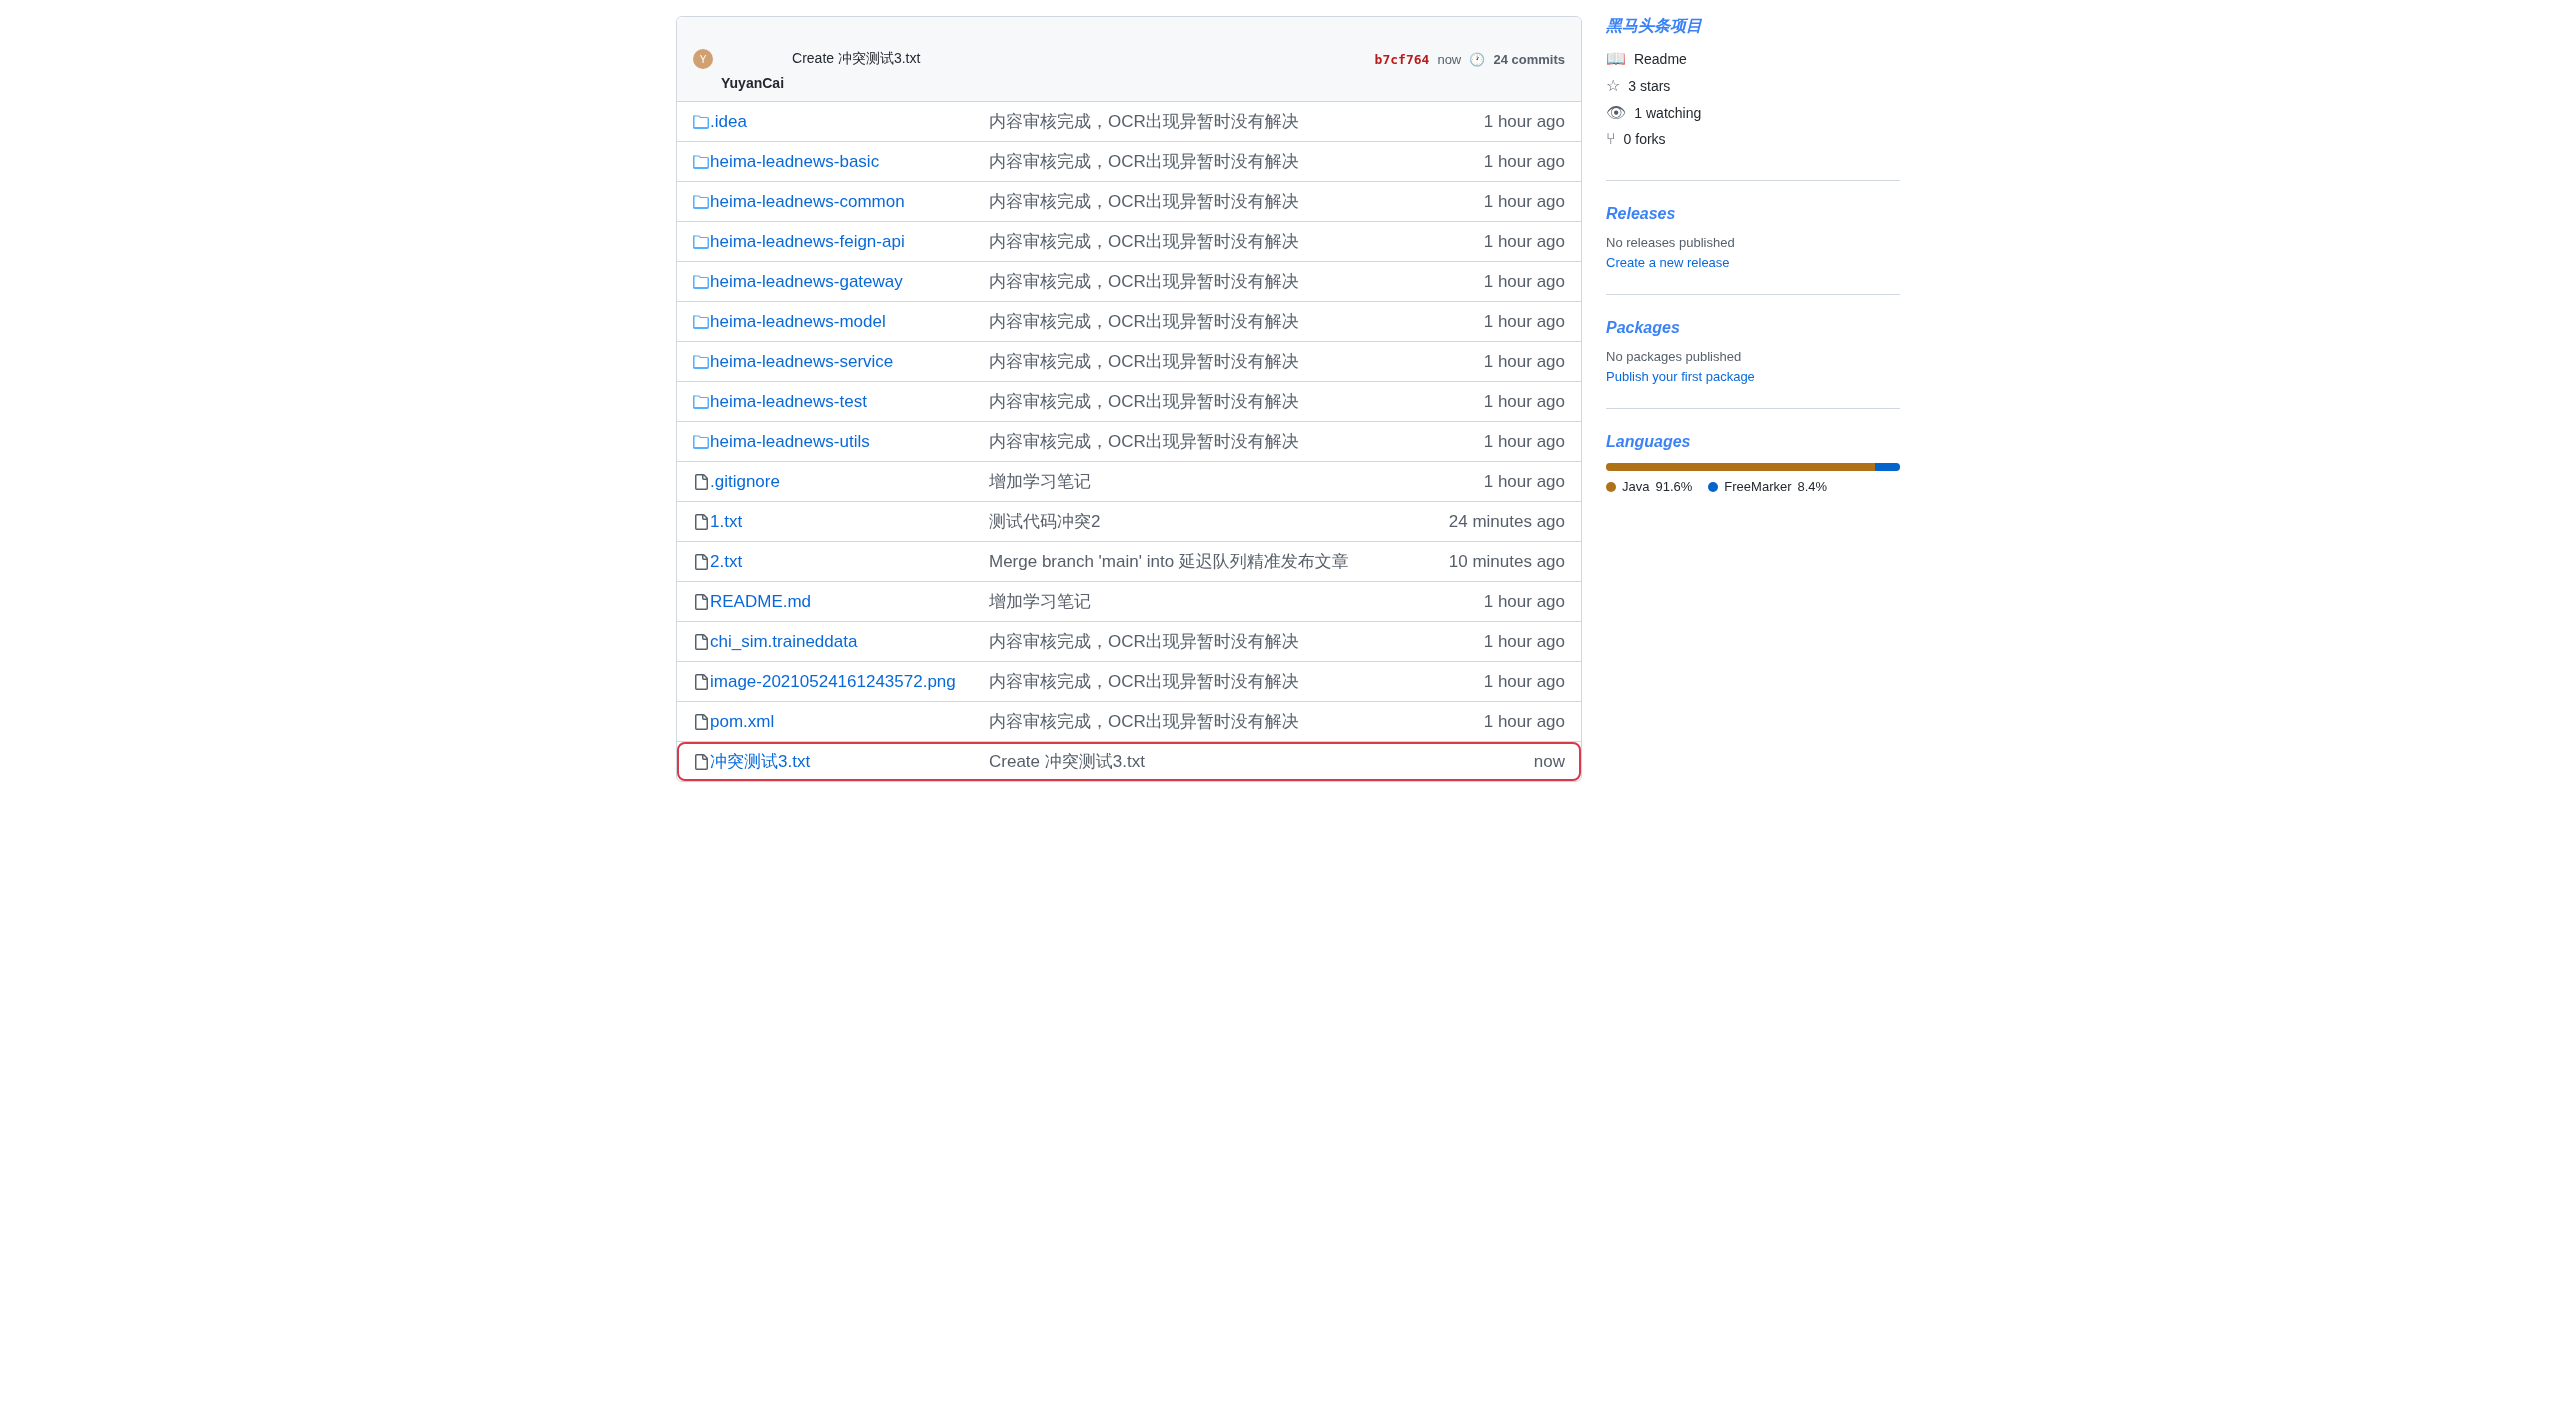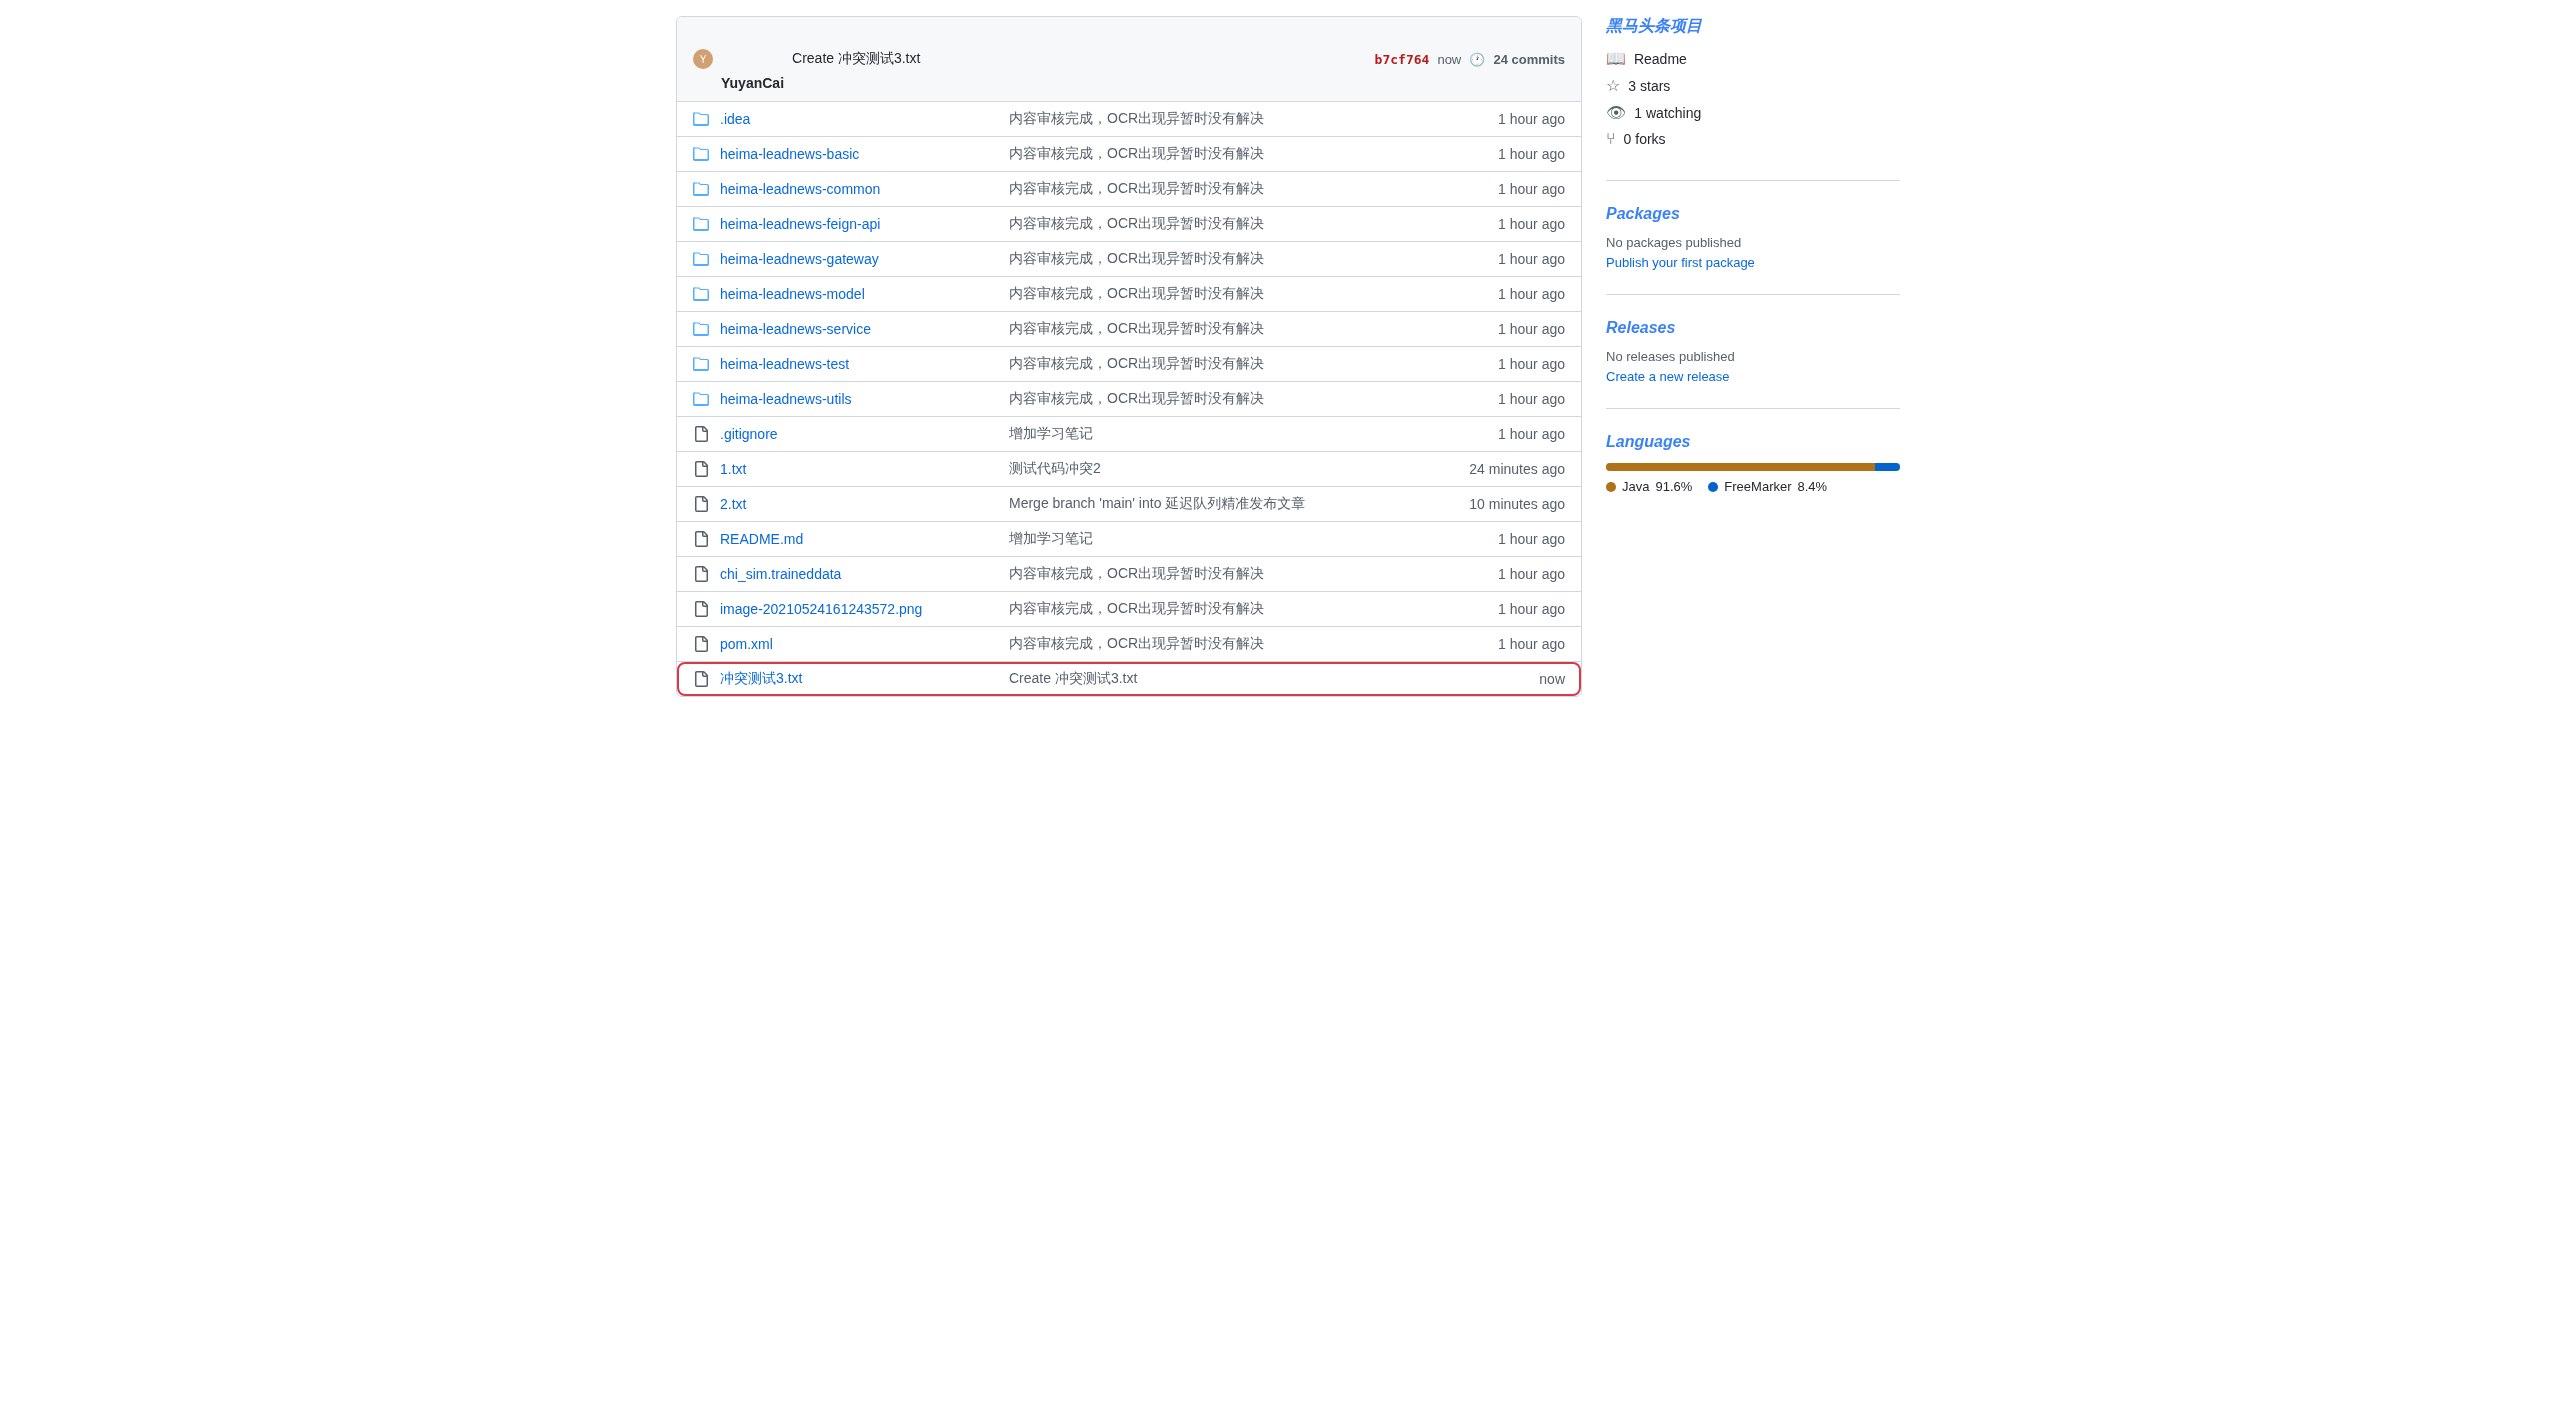--- a/index.html
+++ b/index.html
@@ -74,22 +74,22 @@
     }
     .clock-icon {
       color: #57606a;
     }
 
     .file-row {
       display: flex;
       align-items: center;
       padding: 8px 16px;
       border-bottom: 1px solid #d0d7de;
-      gap: 11px;
-      font-size: 14px;
+      gap: 1px;
+      font-size: 17px;
     }
     .file-row:last-child {
       border-bottom: none;
     }
     .file-row.highlighted {
       outline: 2px solid #d73a4a;
       outline-offset: -2px;
       border-radius: 8px;
     }
     .file-icon {
@@ -412,29 +412,29 @@
         <span class="sidebar-item-icon">👁</span>
         <span>1 watching</span>
       </div>
       <div class="sidebar-item">
         <span class="sidebar-item-icon">⑂</span>
         <span>0 forks</span>
       </div>
     </div>
 
     <div class="sidebar-section">
+      <div class="sidebar-title">Releases</div>
+      <div class="sidebar-text-muted">No releases published</div>
+      <a class="sidebar-link">Create a new release</a>
+    </div>
+
+    <div class="sidebar-section">
       <div class="sidebar-title">Packages</div>
       <div class="sidebar-text-muted">No packages published</div>
       <a class="sidebar-link">Publish your first package</a>
-    </div>
-
-    <div class="sidebar-section">
-      <div class="sidebar-title">Releases</div>
-      <div class="sidebar-text-muted">No releases published</div>
-      <a class="sidebar-link">Create a new release</a>
     </div>
 
     <div class="sidebar-section">
       <div class="sidebar-title">Languages</div>
       <div class="lang-bar">
         <div class="lang-bar-java" style="width: 91.6%"></div>
         <div class="lang-bar-freemarker" style="width: 8.4%"></div>
       </div>
       <div class="lang-legend">
         <div class="lang-legend-item">

